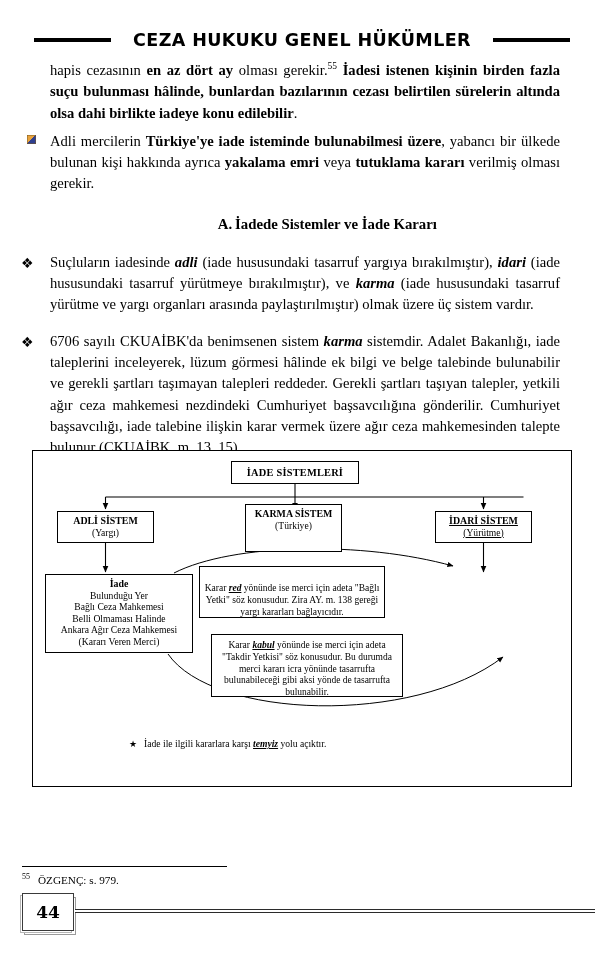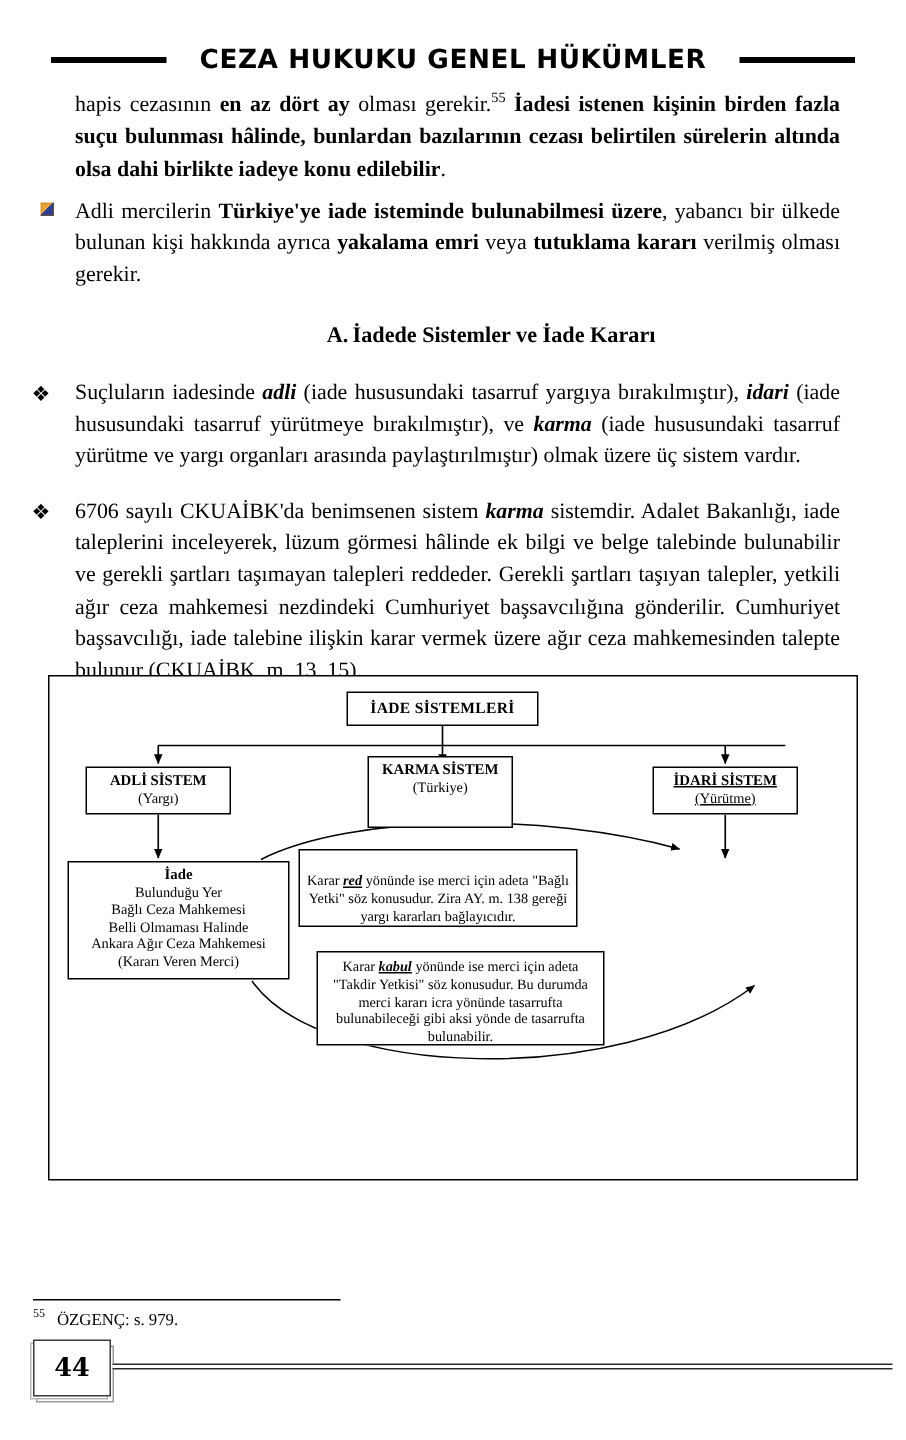--- a/index.html
+++ b/index.html
@@ -333,20 +333,21 @@
       <span class="sub">Belli Olmaması Halinde</span>
       <span class="sub">Ankara Ağır Ceza Mahkemesi</span>
       <span class="sub">(Kararı Veren Merci)</span>
     </div>
 
 
     <div class="nodebox" id="box-red"><span>Karar </span><span class="bi u">red</span><span> yönünde ise merci için adeta  "Bağlı Yetki" söz konusudur. Zira AY. m. 138 gereği  yargı kararları bağlayıcıdır.</span></div>
 
     <div class="nodebox" id="box-kabul"><span>Karar </span><span class="bi u">kabul</span><span> yönünde ise merci için adeta "Takdir Yetkisi" söz konusudur. Bu  durumda merci kararı icra yönünde tasarrufta bulunabileceği gibi aksi yönde de tasarrufta bulunabilir.</span></div>
 
+    <div class="fig-note"><span class="star">★</span><span>İade ile ilgili kararlara karşı </span><span class="bi u">temyiz</span><span> yolu açıktır.</span></div>
 
   </div>
 </div>
 
 <div class="footnote-rule"></div>
 <div class="footnote"><sup>55</sup><span>ÖZGENÇ: s. 979.</span></div>
 
 <div class="pagenum-wrap">
   <div class="plate-shadow"></div>
   <div class="plate-shadow2"></div>

